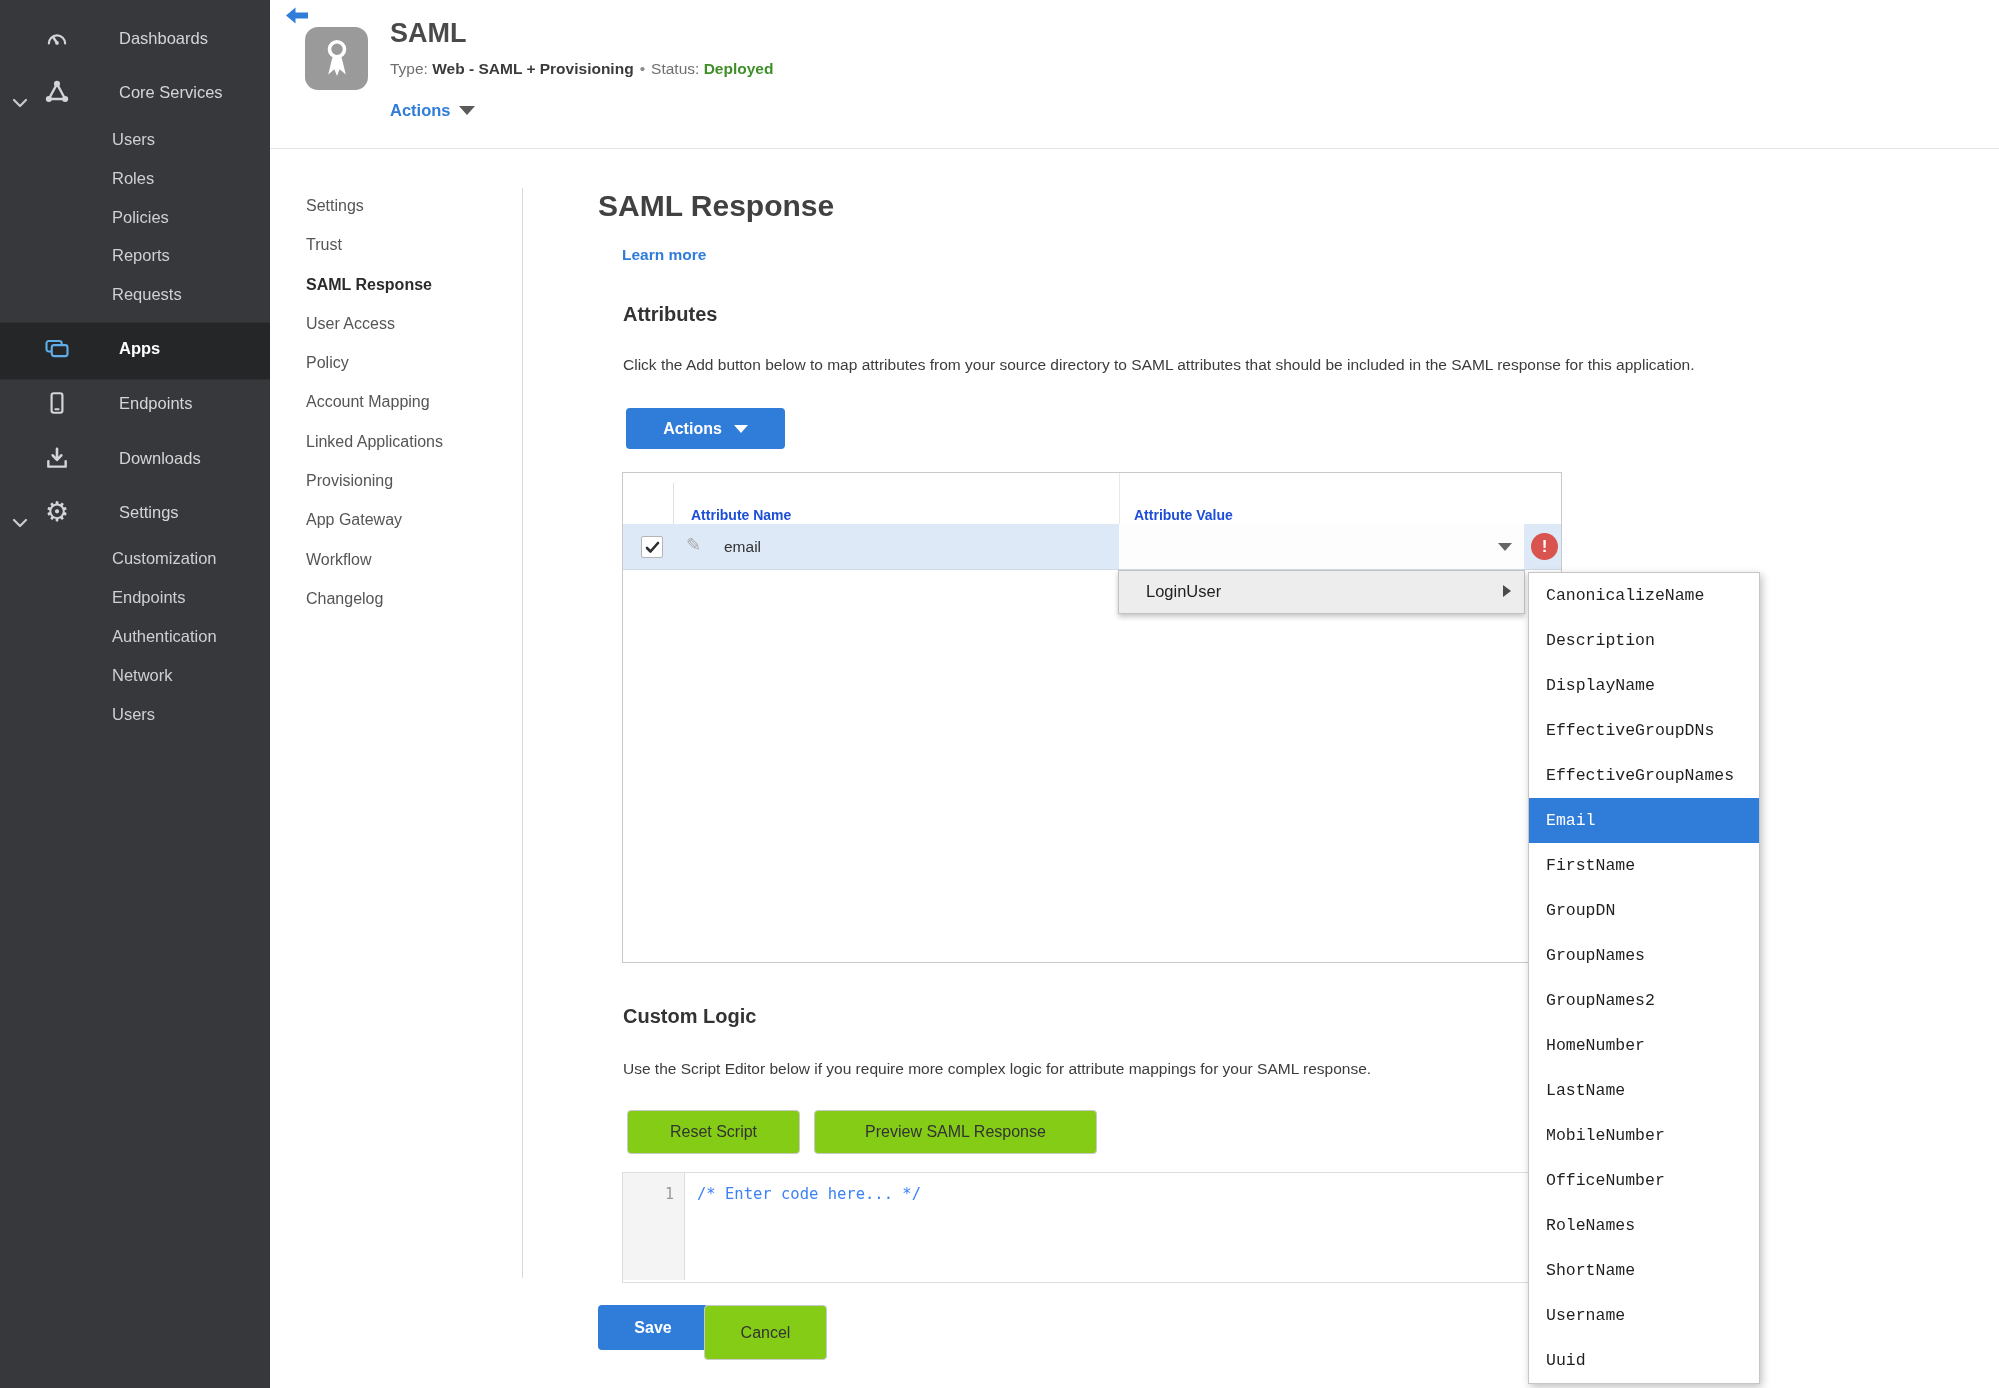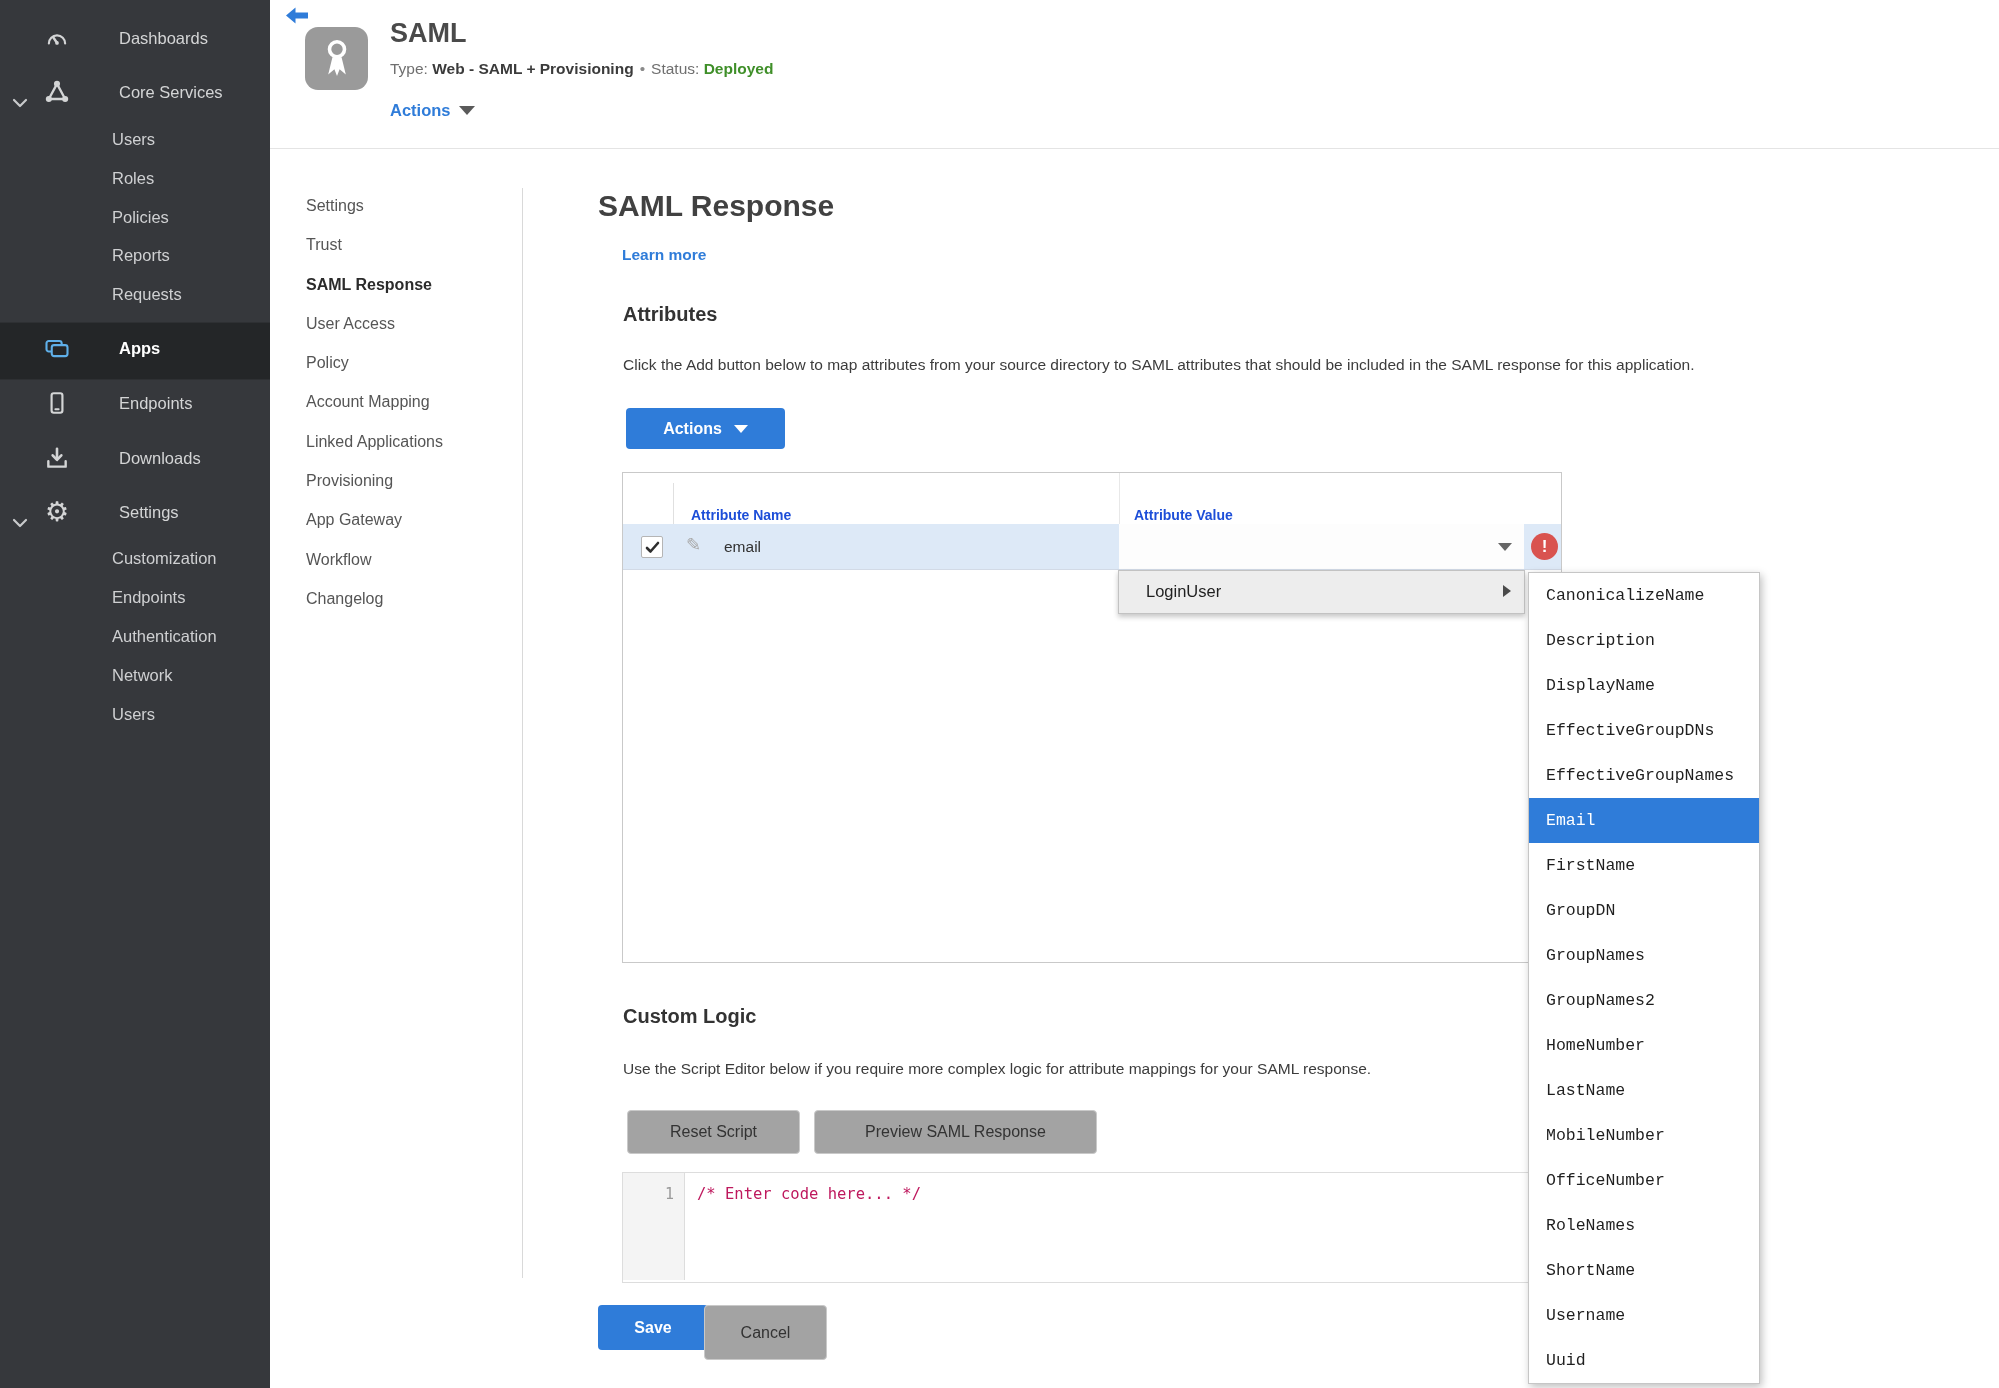--- a/index.html
+++ b/index.html
@@ -41,21 +41,21 @@
   
   .page-title{position:absolute;left:598px;top:189px;font-size:30px;font-weight:700;color:#414141;}
   .learn-more{position:absolute;left:598px;top:246px;font-size:15.5px;font-weight:700;color:#2f7cd9;cursor:pointer;margin-left:24px;}
   .sec-heading{position:absolute;font-size:20px;font-weight:700;color:#333;}
   .sec-desc{position:absolute;font-size:15.5px;color:#3c3c3c;white-space:nowrap;}
 
   .btn-blue{position:absolute;background:#2f7cd9;border:none;border-radius:4px;color:#fff;font-weight:700;
             font-size:16px;font-family:inherit;cursor:pointer;display:flex;align-items:center;justify-content:center;}
   .caret-dn-white{display:inline-block;width:0;height:0;border-left:7px solid transparent;border-right:7px solid transparent;
                   border-top:8px solid #fff;margin-left:12px;}
-  .btn-plain{position:absolute;background:#a3a3a3;border:1px solid #c9c9c9;border-radius:4px;color:#333;
+  .btn-plain{position:absolute;background:#84cc16;border:1px solid #c9c9c9;border-radius:4px;color:#333;
              font-size:16px;font-family:inherit;cursor:pointer;}
 
   
   .attr-table{position:absolute;left:622px;top:472px;width:938px;height:489px;border:1px solid #c9c9c9;background:#fff;}
   .attr-thead{position:absolute;left:0;top:0;width:100%;height:51px;border-bottom:1px solid #dcdcdc;}
   .col-div1{position:absolute;left:50px;top:10px;width:1px;height:86px;background:#e0e0e0;}
   .col-div2{position:absolute;left:496px;top:0;width:1px;height:51px;background:#e8e8e8;}
   .th{position:absolute;top:17px;height:51px;line-height:51px;font-size:14px;font-weight:700;color:#1d4ed8;}
   .attr-row{position:absolute;left:0;top:51px;width:100%;height:45px;background:#dde9f7;border-bottom:1px solid #d2dae6;}
   .row-check{position:absolute;left:18px;top:12px;width:20px;height:20px;background:#fff;border:1px solid #b5b5b5;
@@ -65,21 +65,21 @@
   .value-cell{position:absolute;left:496px;top:0;width:405px;height:45px;background:#fdfdfd;cursor:pointer;}
   .dd-caret{position:absolute;right:12px;top:19px;width:0;height:0;border-left:7px solid transparent;
             border-right:7px solid transparent;border-top:8px solid #666;}
   .error-badge{position:absolute;left:908px;top:9px;width:27px;height:27px;border-radius:50%;background:#d9534f;
                color:#fff;font-weight:700;font-size:17px;text-align:center;line-height:27px;}
 
   
   .editor{position:absolute;left:622px;top:1172px;width:938px;height:109px;border:1px solid #ddd;background:#fff;}
   .editor-gutter{position:absolute;left:0;top:0;width:61px;height:107px;background:#f4f4f4;border-right:1px solid #ddd;}
   .line-no{position:absolute;right:10px;top:12px;font-family:"DejaVu Sans Mono",monospace;font-size:15px;color:#9a9a9a;}
-  .code-line{position:absolute;left:74px;top:12px;font-family:"DejaVu Sans Mono",monospace;font-size:15.5px;color:#be185d;}
+  .code-line{position:absolute;left:74px;top:12px;font-family:"DejaVu Sans Mono",monospace;font-size:15.5px;color:#3b82f6;}
 
   
   .loginuser-menu{position:absolute;left:1118px;top:570px;width:405px;height:42px;background:#ededed;
                   border:1px solid #c2c2c2;box-shadow:0 3px 5px rgba(0,0,0,.22);z-index:20;cursor:pointer;}
   .loginuser-label{position:absolute;left:27px;top:0;height:40px;line-height:40px;font-size:16.5px;color:#1f1f1f;}
   .submenu-arrow{position:absolute;right:13px;top:14px;width:0;height:0;border-top:6px solid transparent;
                  border-bottom:6px solid transparent;border-left:8px solid #4a4a4a;}
   .submenu{position:absolute;left:1528px;top:572px;width:230px;height:810px;background:#fff;border:1px solid #c6c6c6;
            box-shadow:2px 3px 8px rgba(0,0,0,.25);z-index:21;}
   .submenu-item{height:45px;line-height:45px;padding-left:17px;font-size:16.5px;color:#1f1f1f;cursor:pointer;white-space:nowrap;font-family:Liberation Mono, monospace;}

